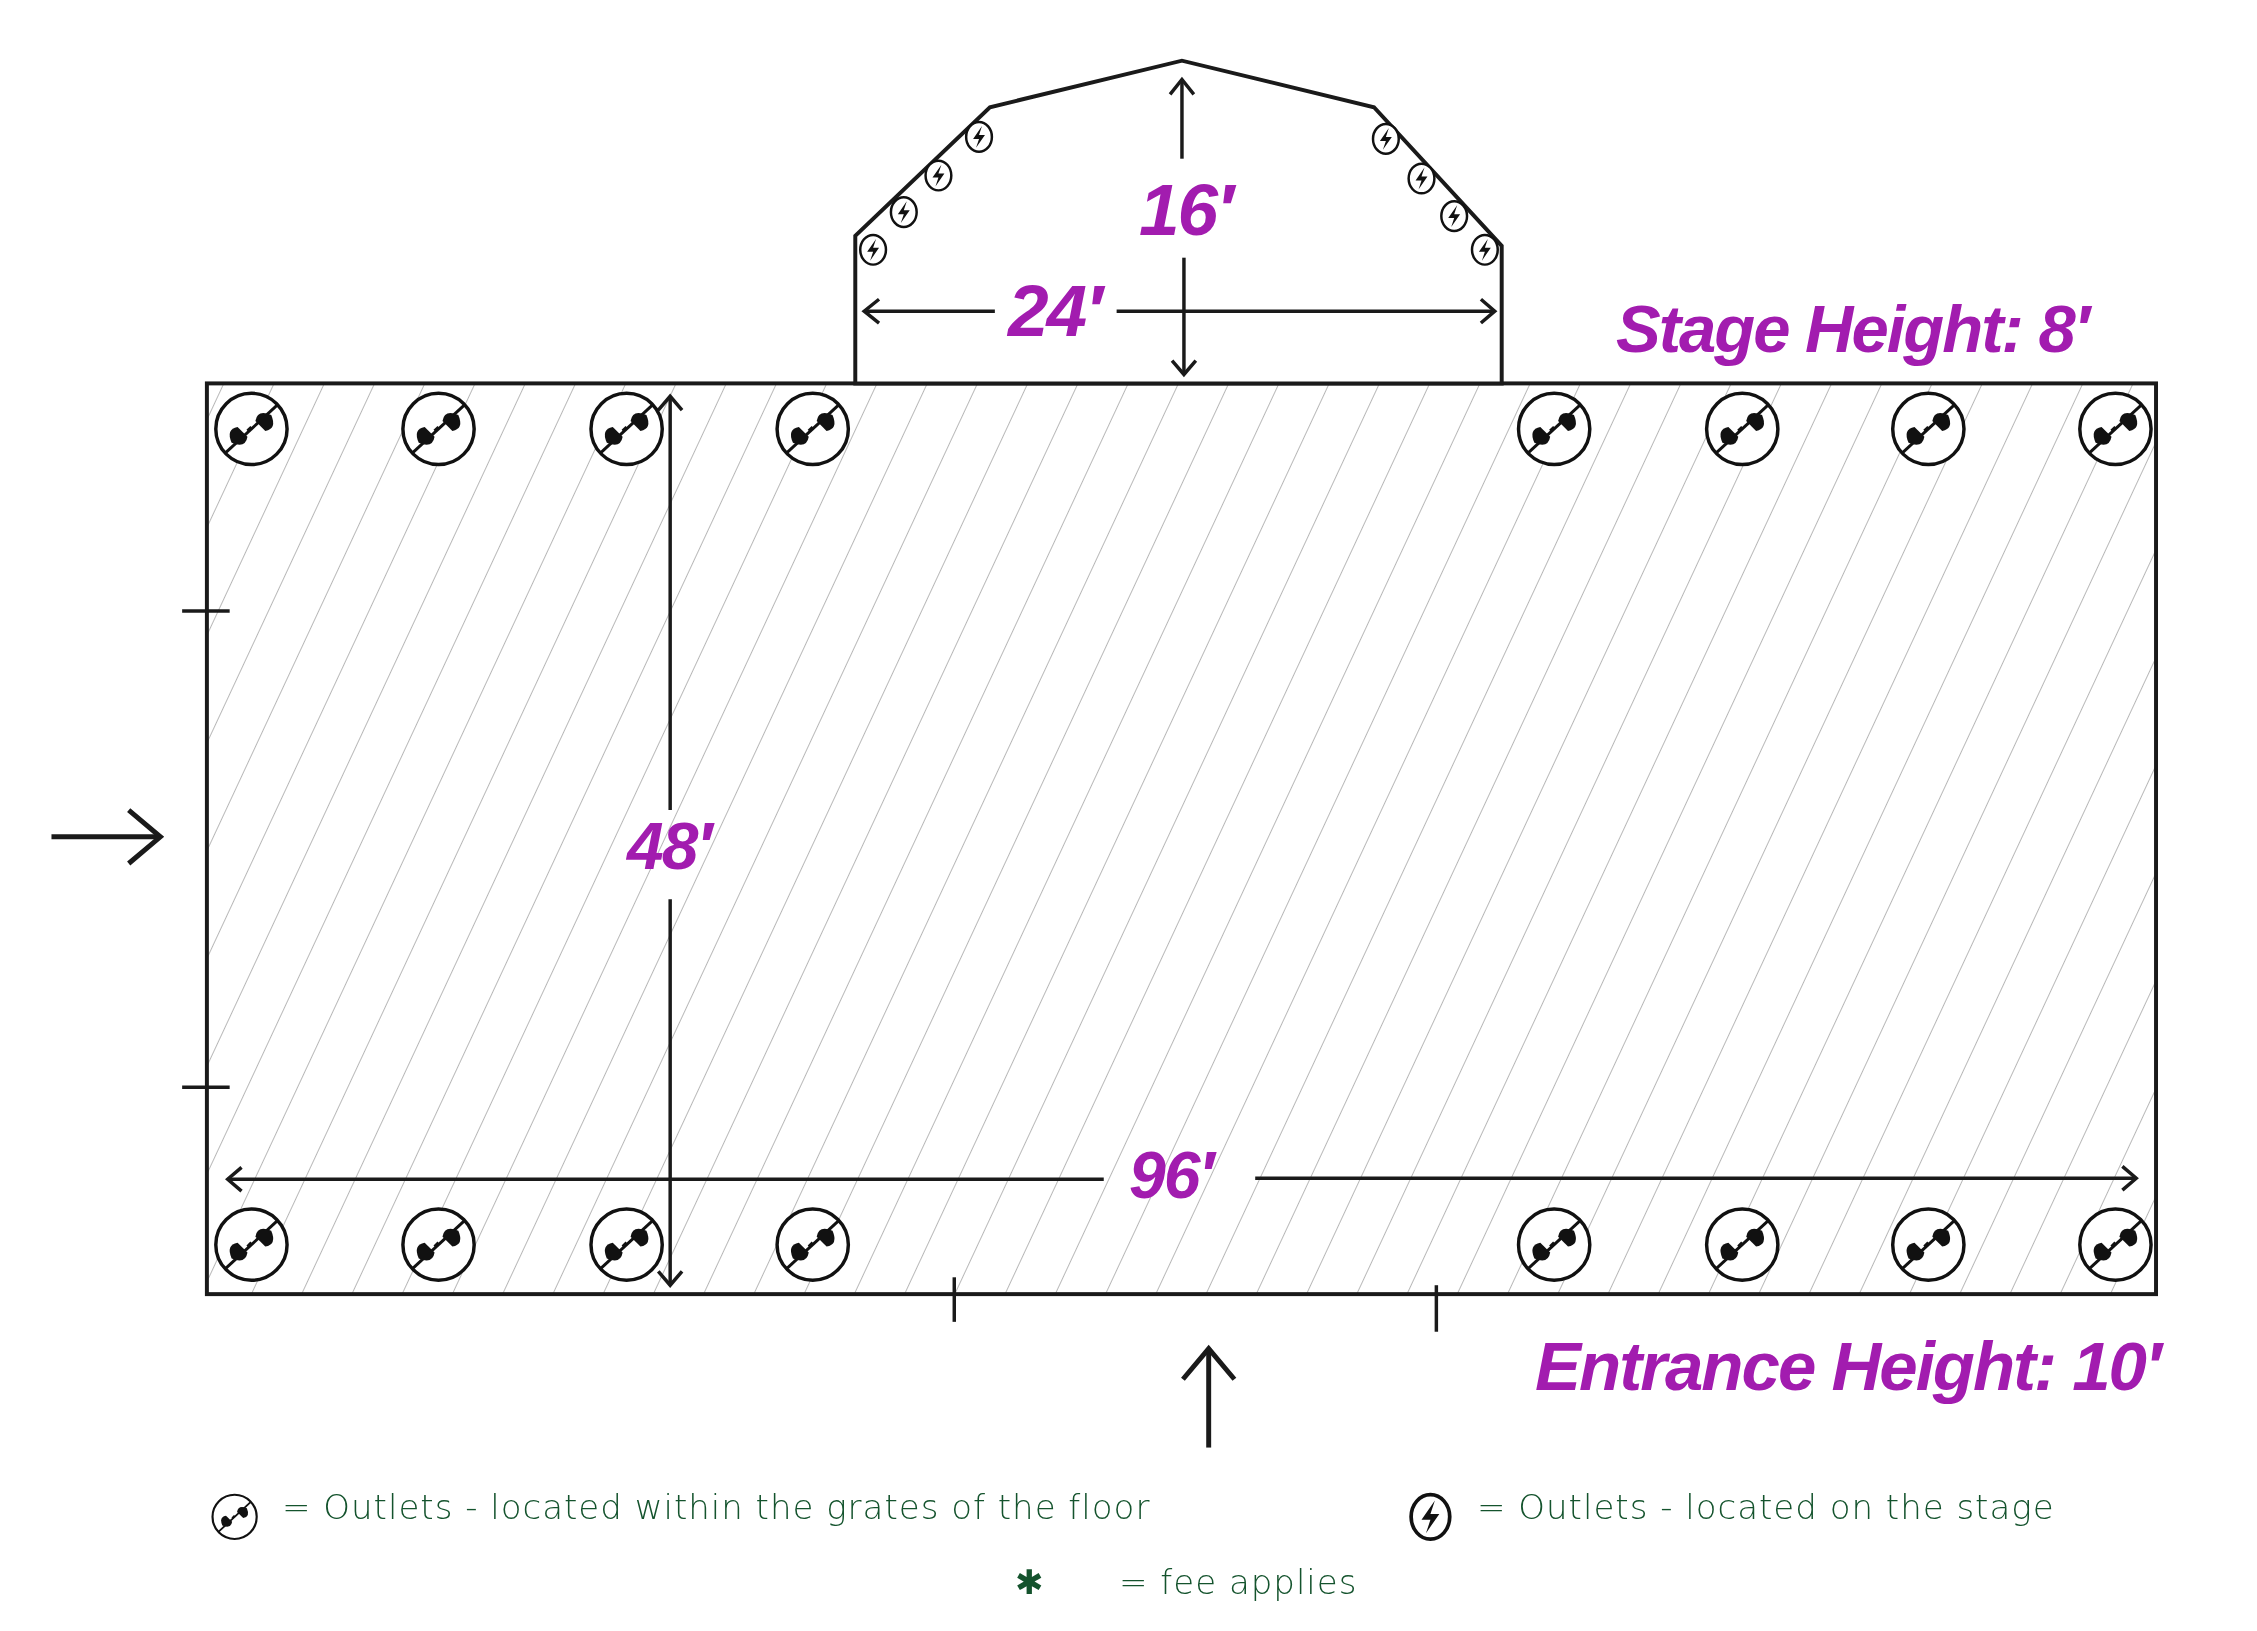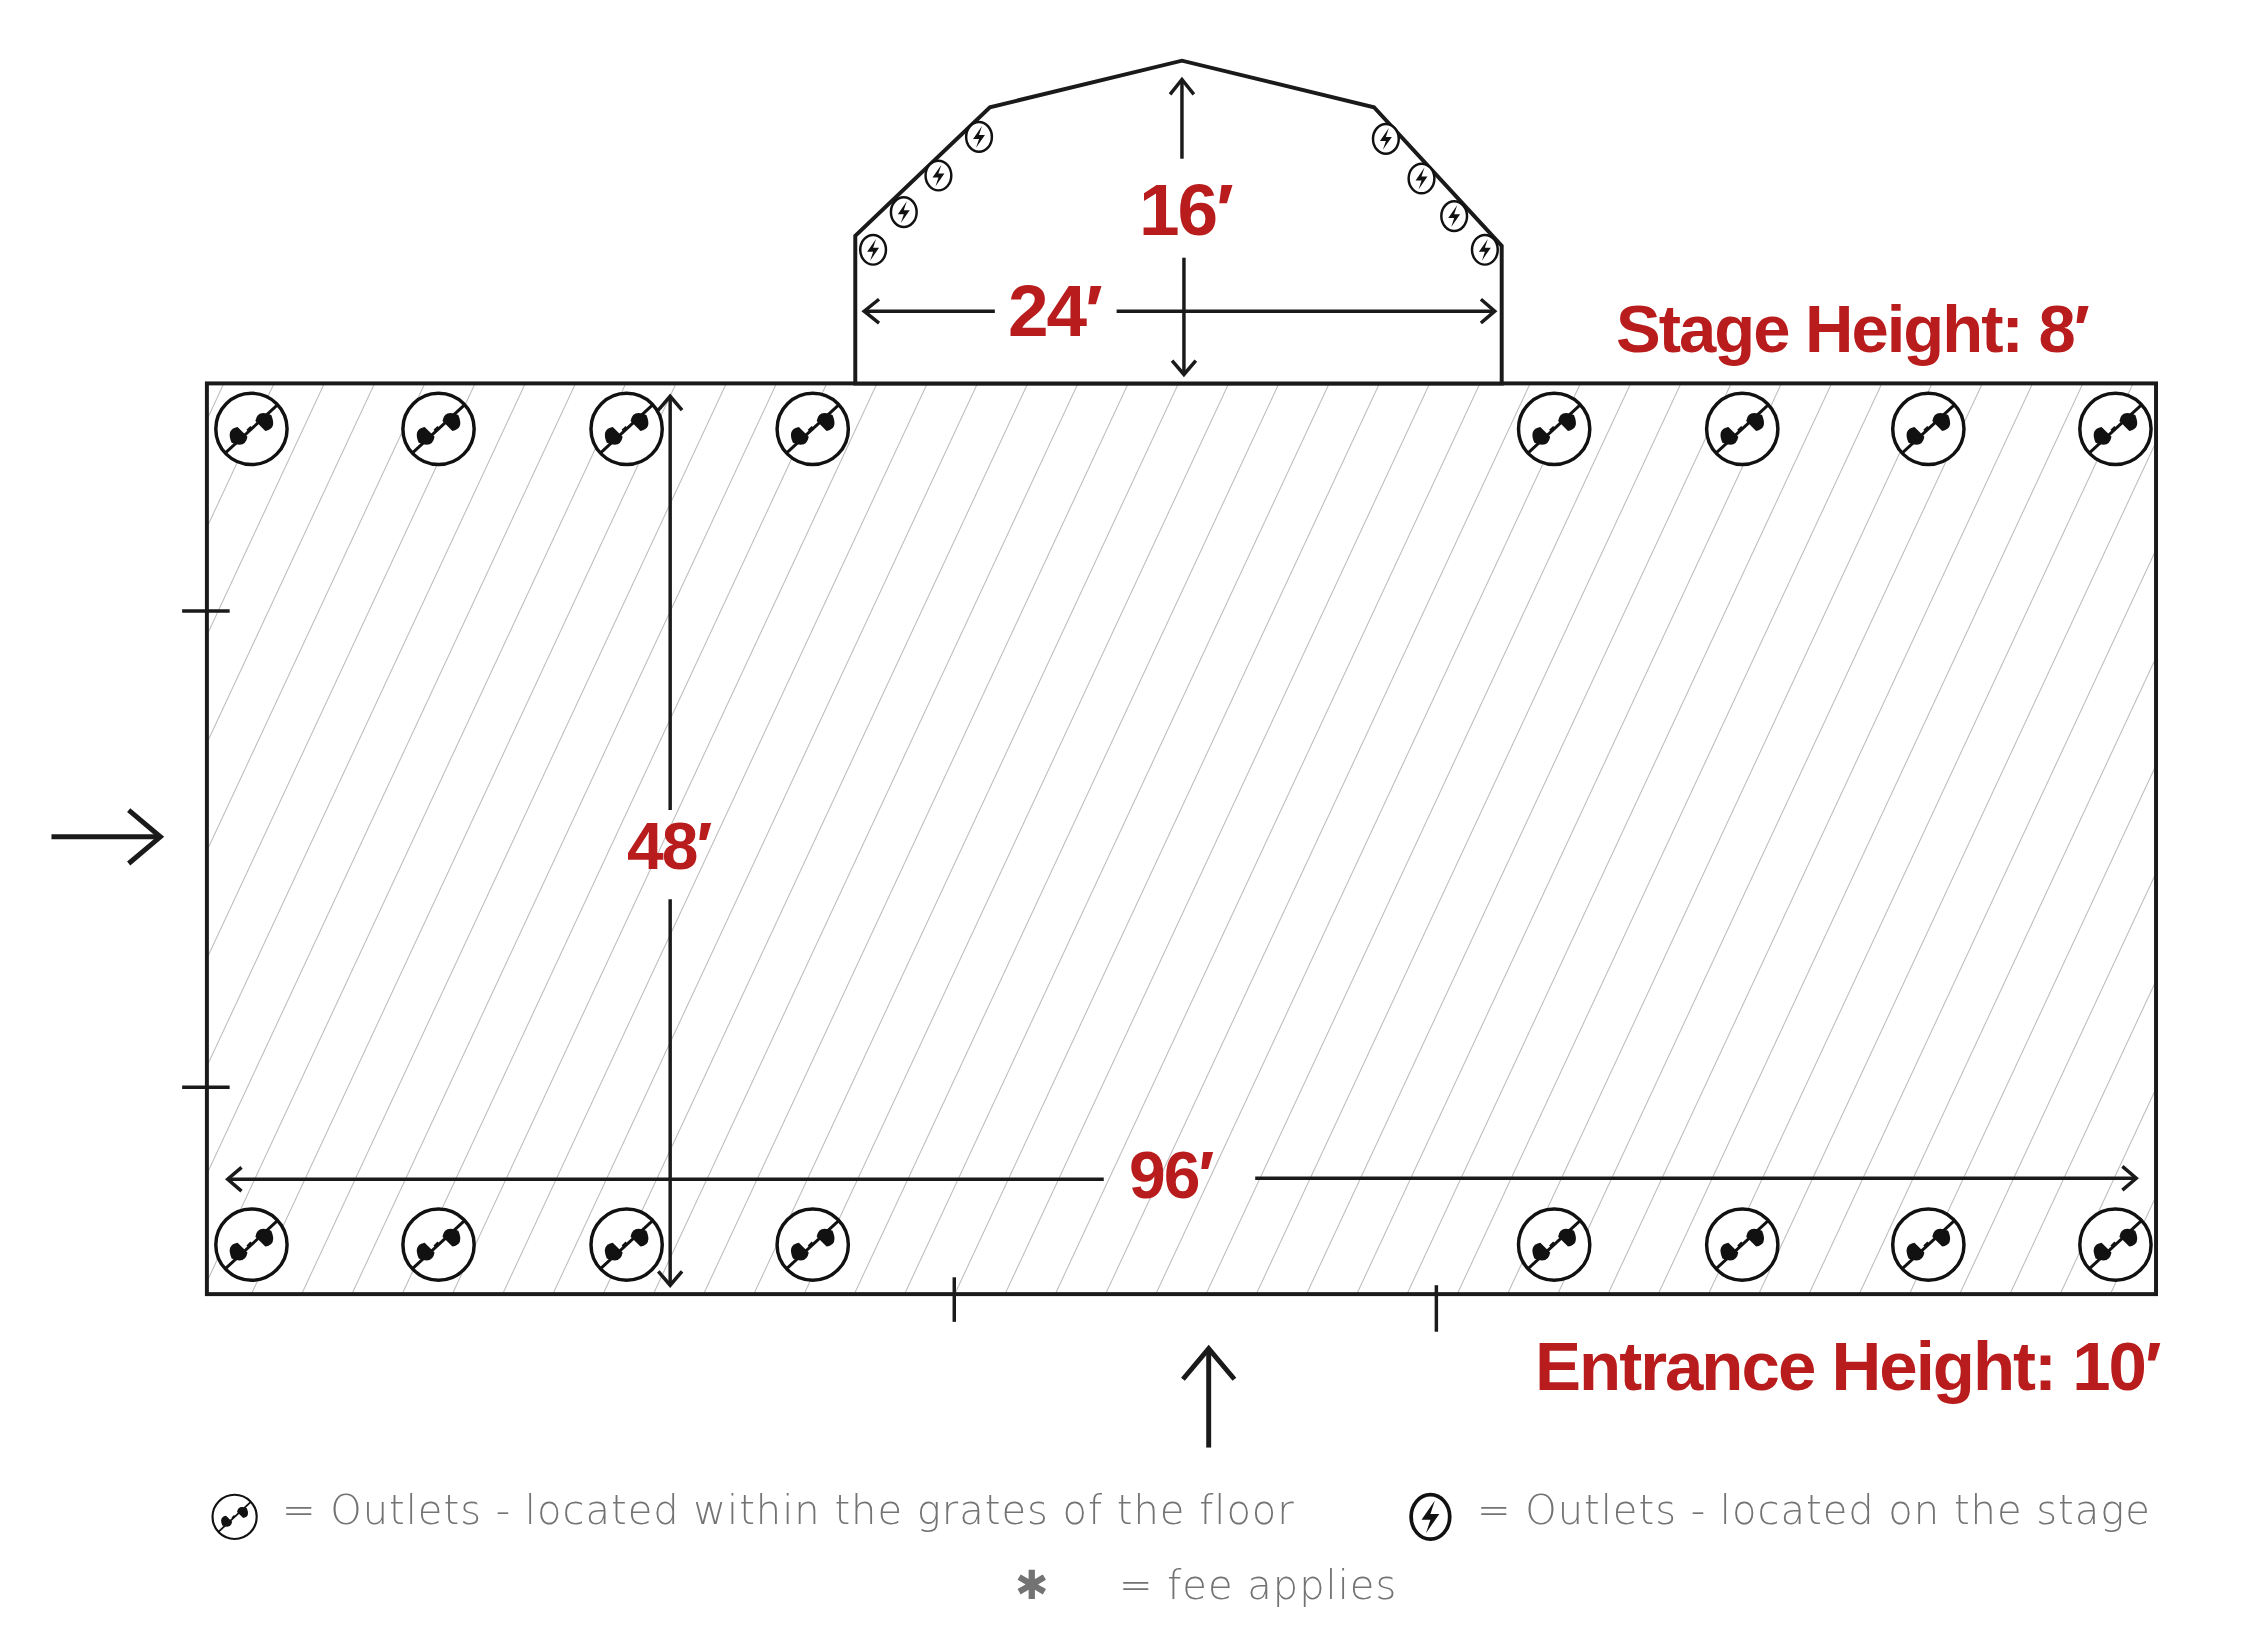--- a/index.html
+++ b/index.html
@@ -1,19 +1,19 @@
 <!DOCTYPE html>
 <html><head>
 <meta charset="utf-8">
 <style>
 html,body{margin:0;padding:0;background:#fff;}
 body{width:2257px;height:1632px;position:relative;overflow:hidden;font-family:"Liberation Sans",sans-serif;}
 svg{position:absolute;left:0;top:0;}
-.lbl{position:absolute;font-family:"Liberation Sans",sans-serif;font-weight:bold;color:#b91c1c;letter-spacing:-2px;white-space:nowrap;}
-.legend{position:absolute;font-family:"DejaVu Sans",sans-serif;font-weight:200;color:#737373;font-size:40px;white-space:nowrap;letter-spacing:1px;}
+.lbl{position:absolute;font-family:"Liberation Sans",sans-serif;font-weight:bold;color:#a21caf;letter-spacing:-2px;white-space:nowrap;font-style:italic;}
+.legend{position:absolute;font-family:"DejaVu Sans",sans-serif;font-weight:200;color:#14532d;font-size:34px;white-space:nowrap;letter-spacing:1px;}
 </style>
 </head>
 <body>
 
 <svg width="2257" height="1632" viewBox="0 0 2280 1648">
   <defs>
     <pattern id="hatch" patternUnits="userSpaceOnUse" width="46" height="46" patternTransform="rotate(25)">
       <line x1="0" y1="0" x2="0" y2="46" stroke="#b8b8b8" stroke-width="2"></line>
     </pattern>
     <g id="plug">

